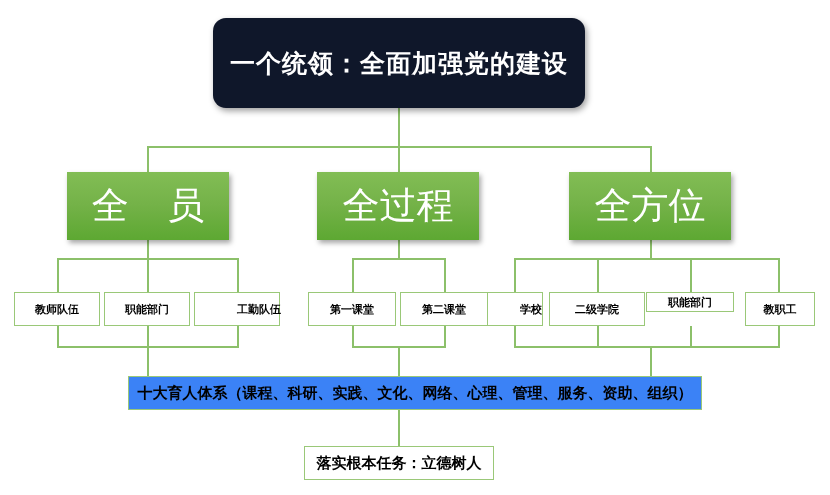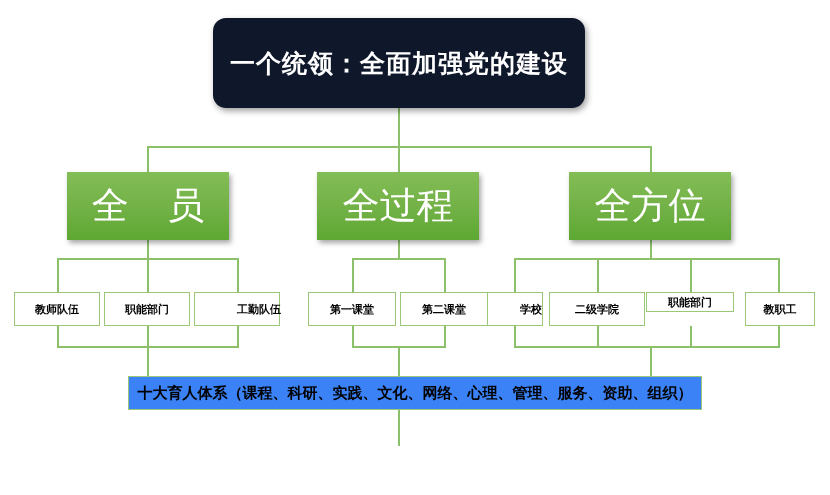--- a/index.html
+++ b/index.html
@@ -195,14 +195,17 @@
     <span>职能部门</span>
   </div>
   <div class="node-white" style="left:745px; top:292px; width:70px; height:34px;">
     <span>教职工</span>
   </div>
 
   <div class="node-bar" style="left:128px; top:376px; width:574px; height:34px;">
     <span>十大育人体系（课程、科研、实践、文化、网络、心理、管理、服务、资助、组织）</span>
   </div>
 
+  <div class="node-foot" style="left:304px; top:446px; width:190px; height:34px;">
+    <span>落实根本任务：立德树人</span>
+  </div>
 
 </div>
 
 </body></html>

